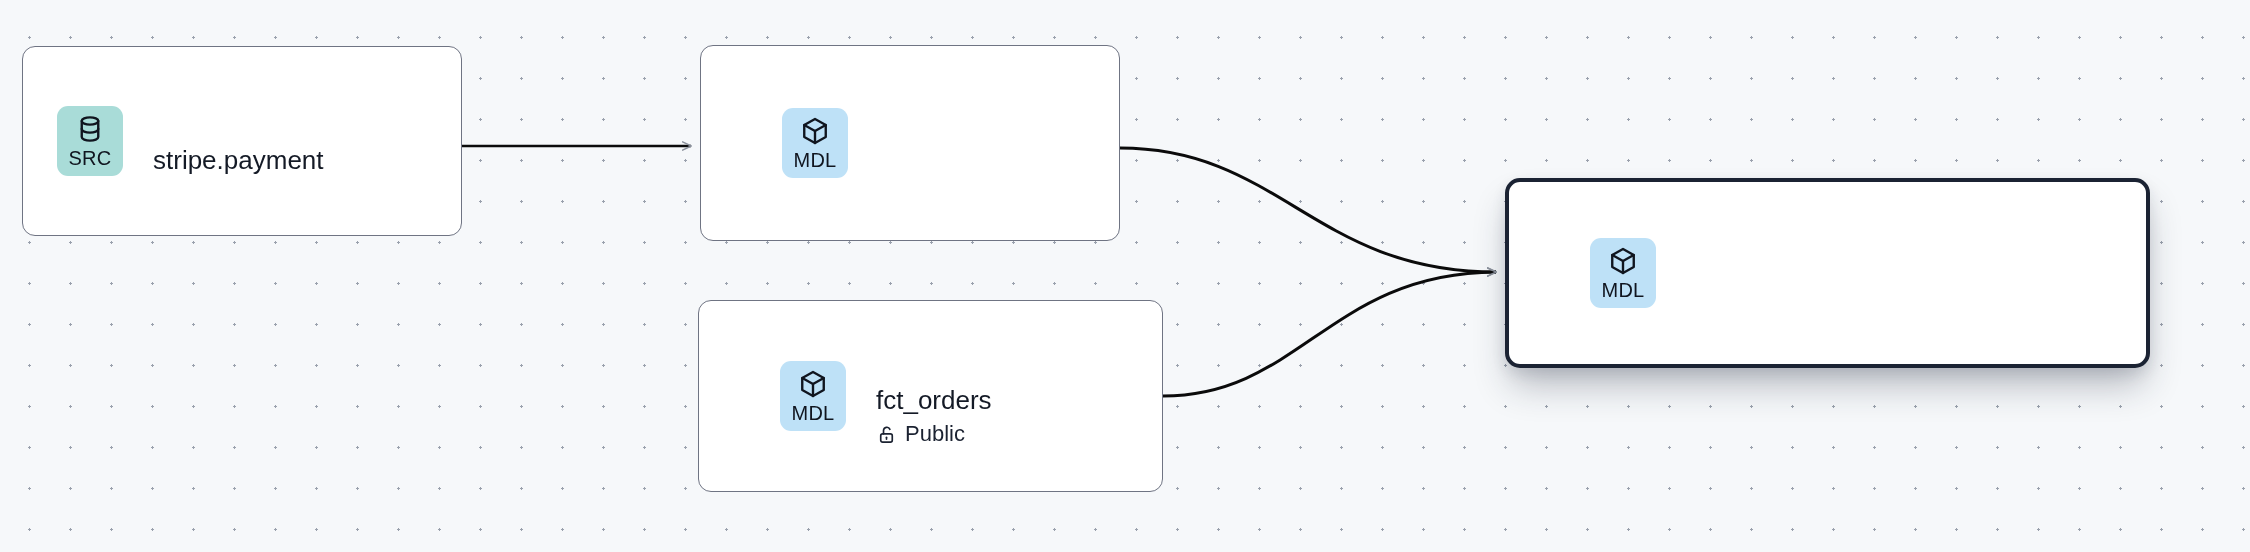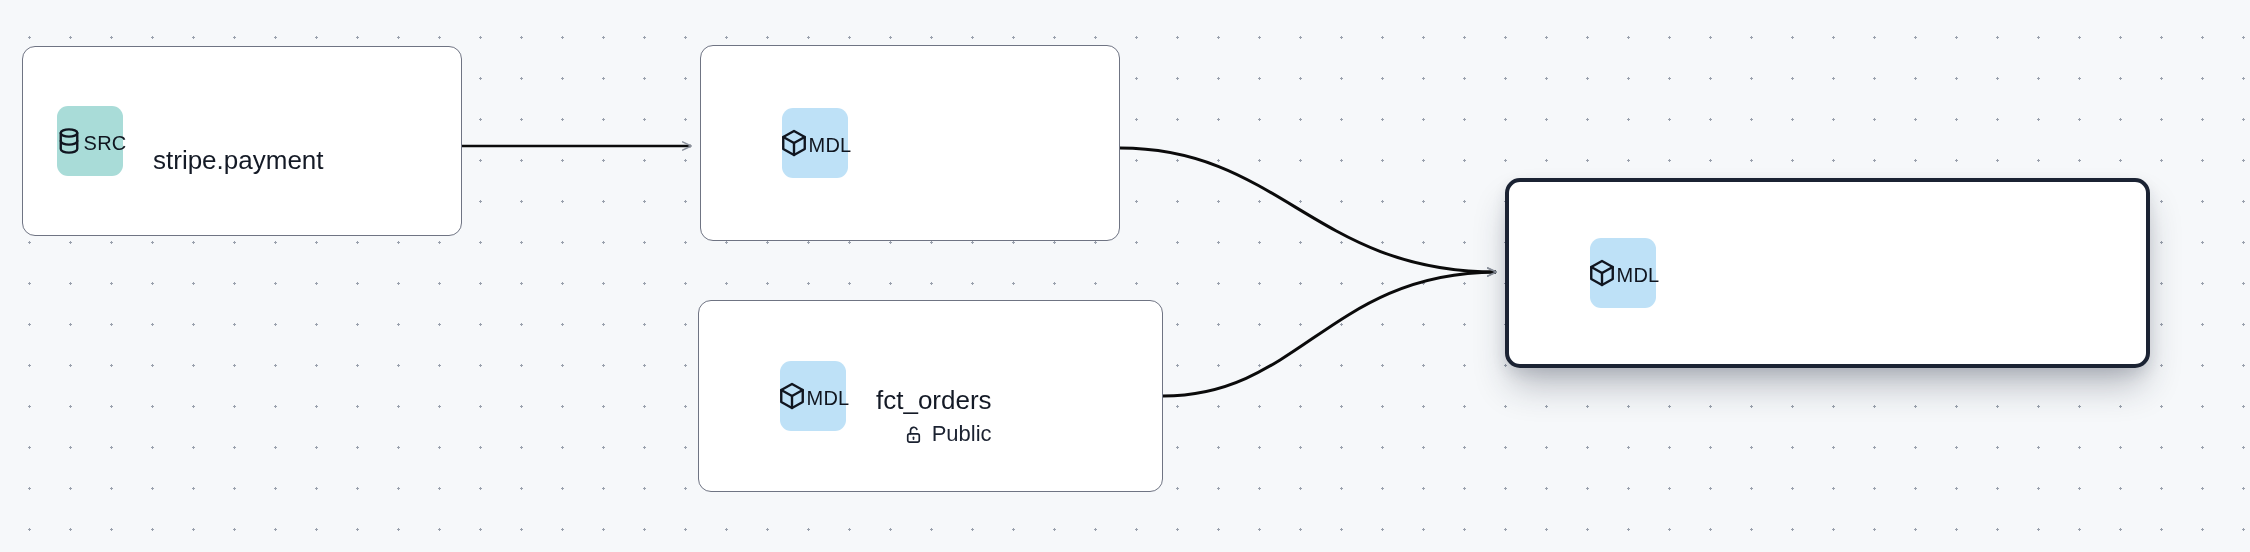--- a/index.html
+++ b/index.html
@@ -28,38 +28,38 @@
     z-index:5;
   }
   .node.selected{
     border:4px solid #1b2333;
     border-radius:15px;
     box-shadow:0 22px 36px -6px rgba(30,38,55,0.30), 0 6px 14px rgba(30,38,55,0.10);
   }
 
   .badge{
     width:66px;height:70px;border-radius:11px;
-    display:flex;flex-direction:row;align-items:center;justify-content:center;
+    display:flex;flex-direction:column;align-items:center;justify-content:center;
     flex:0 0 auto;
   }
   .badge.src{background:#a9dcd8;}
   .badge.mdl{background:#bee1f7;margin-left:47px;}
   .badge svg{display:block;}
   .badge-text{
     font-size:20px;line-height:1;margin-top:4px;
     color:#10151f;letter-spacing:.2px;font-weight:400;
   }
 
   .node-body{margin-left:30px;display:flex;flex-direction:column;justify-content:center;}
   .node-title{
     font-size:26px;color:#141a26;line-height:1.12;white-space:nowrap;font-weight:400;margin-top:40px;
   }
   .node-sub{
     display:flex;align-items:center;gap:8px;
-    font-size:22px;color:#1b2231;margin-top:7px;line-height:1.1;justify-content:flex-end;
+    font-size:22px;color:#1b2231;margin-top:7px;line-height:1.1;
   }
   .node-sub svg{display:block;flex:0 0 auto;}
 </style>
 </head>
 <body>
 
 <div id="canvas">
 
   <svg id="edges" viewBox="0 0 2250 552">
     <defs>

